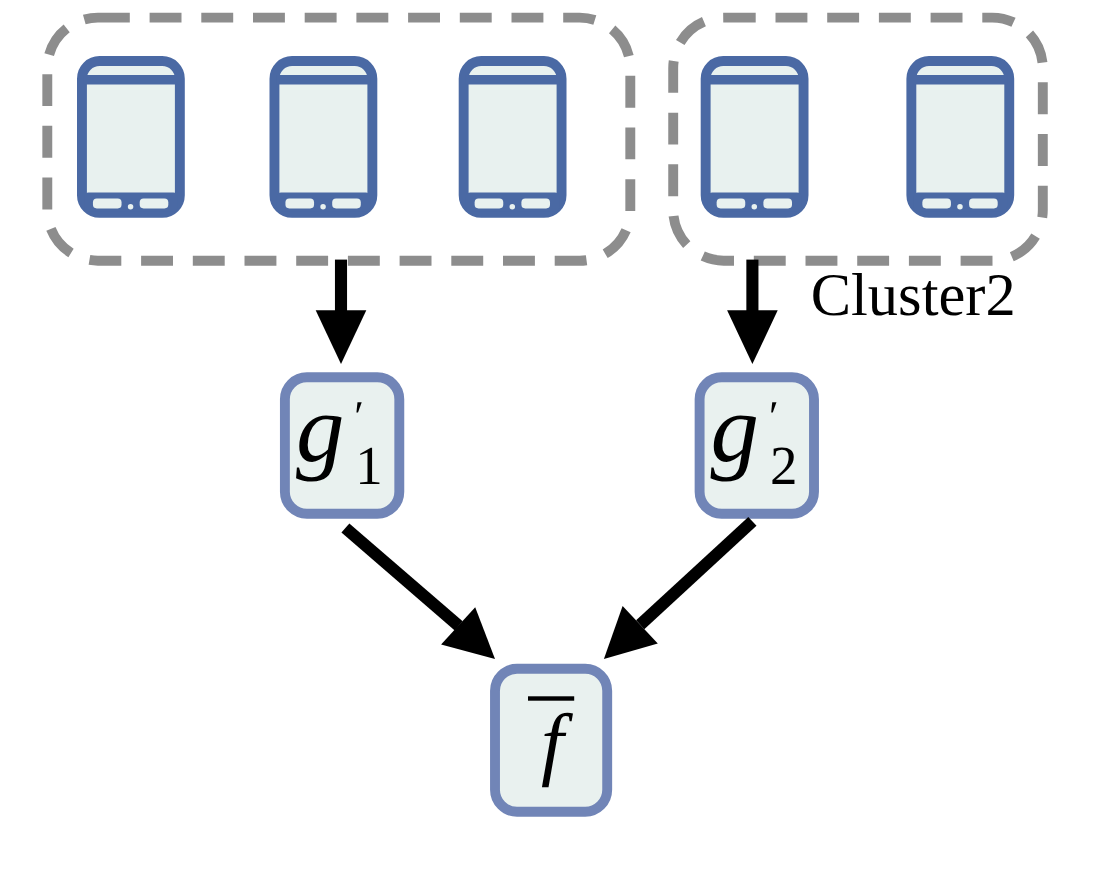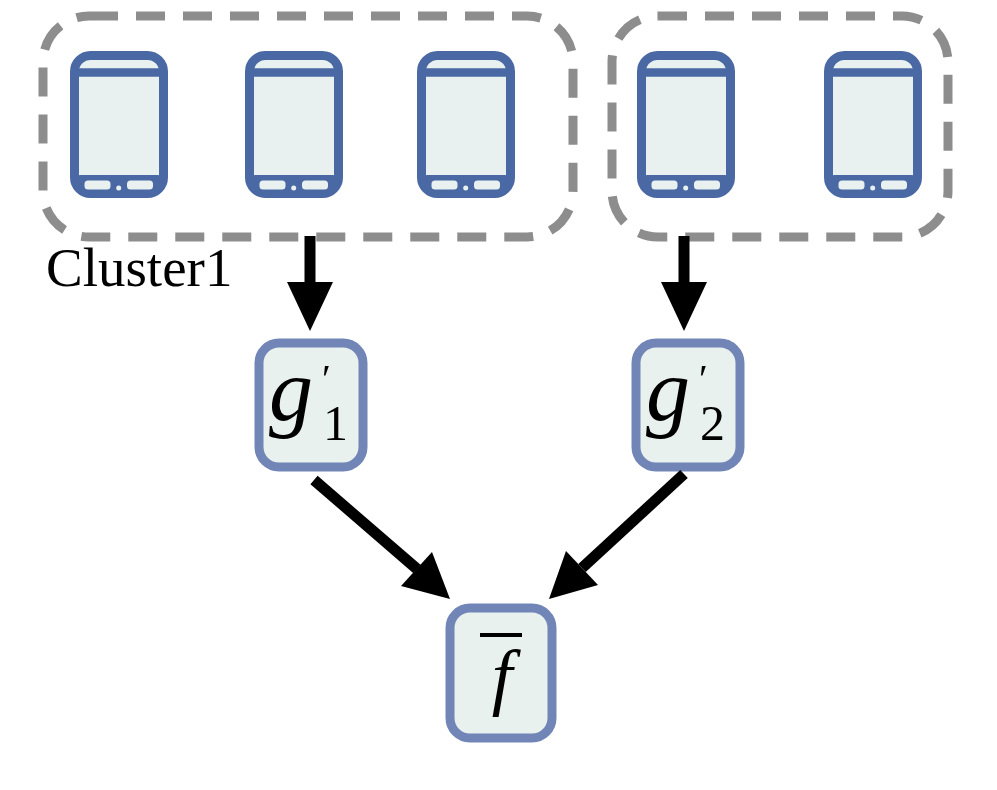--- a/index.html
+++ b/index.html
@@ -116,21 +116,21 @@
       <line x1="314" y1="480" x2="417" y2="569" stroke-width="11" stroke="#000000"></line>
       <polygon points="450,599 401,586 432,552" fill="#000000"></polygon>
     </g>
 
     <g>
       <line x1="684" y1="474" x2="582" y2="568" stroke-width="11" stroke="#000000"></line>
       <polygon points="549,599 566,551 598,585" fill="#000000"></polygon>
     </g>
   </svg>
 
-  <div class="overlay-label cluster-label" style="left:46px; top:240px;">Cluster1</div>
+  <div class="overlay-label cluster-label" style="left:737px; top:240px;">Cluster2</div>
 
   <div class="node-label-box" style="left:259px; top:343px; width:104px; height:124px;">
     <span class="g-base">g</span>
     <span class="g-prime">′</span>
     <span class="g-sub">1</span>
   </div>
 
   <div class="node-label-box" style="left:636px; top:343px; width:104px; height:124px;">
     <span class="g-base">g</span>
     <span class="g-prime">′</span>

